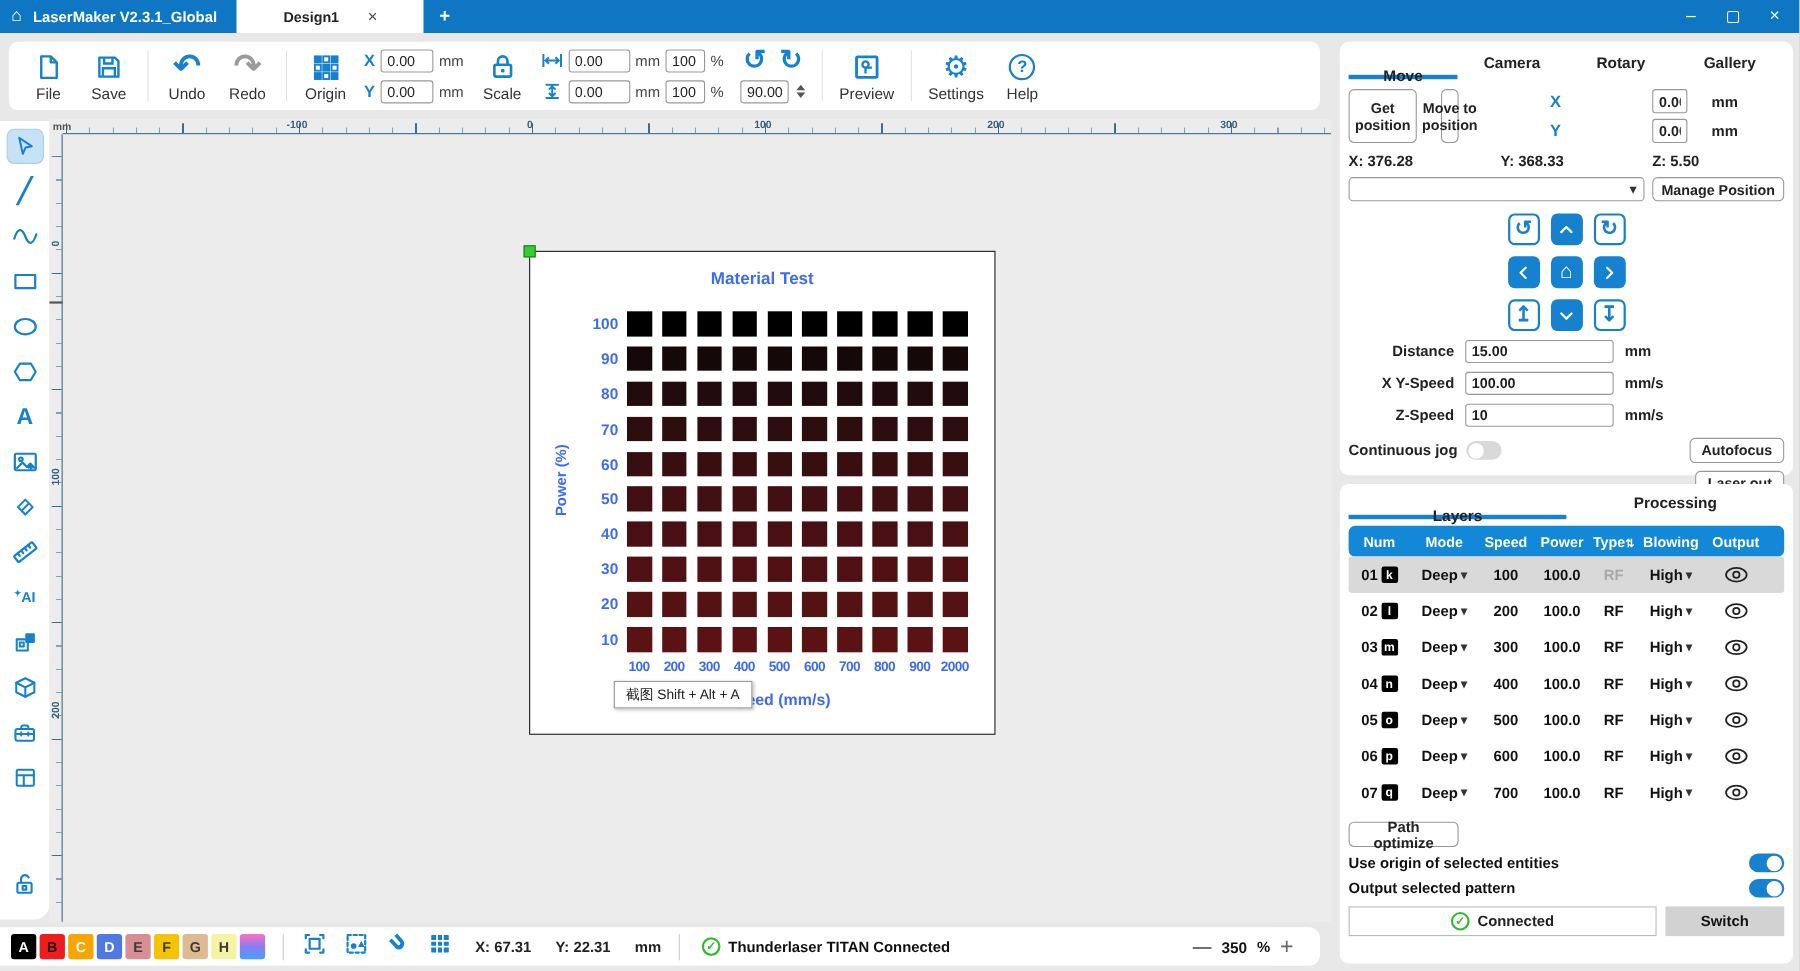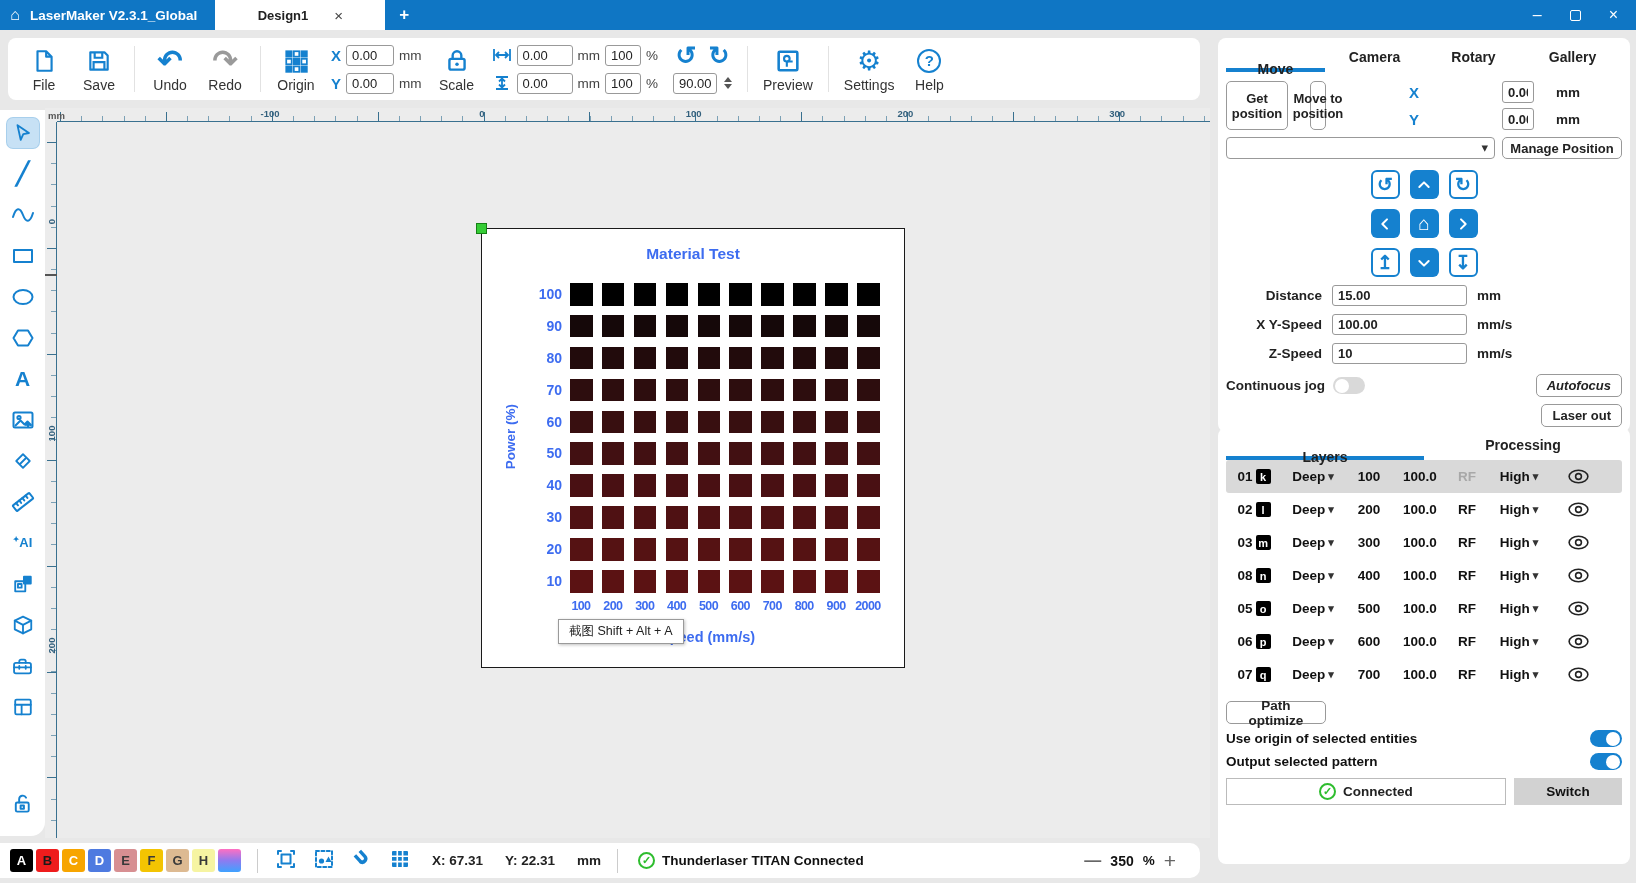--- a/index.html
+++ b/index.html
@@ -88,21 +88,21 @@
   .speed-row div { width:31.9px; text-align:center; font-size:12.5px; font-weight:bold; color:#3d6cf0; letter-spacing:-0.6px; }
   .mt-ylabel { position:absolute; left:-12px; top:200px; transform:rotate(-90deg); transform-origin:center;
     font-size:13.5px; font-weight:bold; color:#3d6cf0; width:80px; text-align:center; }
   .mt-xlabel { position:absolute; left:178px; top:400px; font-size:14.5px; font-weight:bold; color:#3d6cf0; z-index:1; }
   .tooltip { position:absolute; left:76px; top:390px; background:#fff; border:1px solid #9a9a9a;
     padding:3px 10px; font-size:12.5px; color:#222; z-index:3; box-shadow:1px 1px 3px rgba(0,0,0,.25); white-space:nowrap; }
 
   
   .rcard { position:absolute; left:1218px; width:412px; background:#fff; border-radius:8px; padding:6px 8px 8px; }
   .rcard1 { top:38px; height:394px; }
-  .rcard2 { top:428px; height:436px; padding-top:4px; }
+  .rcard2 { top:440px; height:436px; padding-top:4px; }
   .rtabs { display:flex; height:28px; }
   .rtab { flex:1; text-align:center; font-size:14px; font-weight:bold; color:#222; line-height:26px;
     border-bottom:4px solid transparent; }
   .rtab.active { border-bottom-color:#1581cf;margin-top:12px; }
   .posgrid { display:grid; grid-template-columns:62px 16px 1fr 32px 66px; grid-template-rows:22px 22px;
     gap:5px 22px; margin-top:9px; align-items:center; }
   .btn { border:1px solid #999; border-radius:5px; background:#fff; font-weight:bold; font-size:13px;
     color:#222; display:flex; align-items:center; justify-content:center; text-align:center; }
   .getpos,.movepos { grid-row:1/3; height:49px; padding:2px 4px; line-height:15px; }
   .posgrid .bluelab { text-align:center; }
@@ -121,21 +121,21 @@
   .fieldrow { display:flex; align-items:center; margin-top:8px; }
   .fieldrow .fl { width:96px; text-align:right; font-size:13.5px; font-weight:bold; color:#222; margin-right:10px; }
   .fieldrow input { width:135px; height:21px; font-weight:bold; }
   .fieldrow .fu { margin-left:10px; font-size:13.5px; font-weight:bold; color:#222; }
   .jogfoot { display:flex; align-items:center; margin-top:10px; }
   .jogfoot .cj { font-size:13.5px; font-weight:bold; color:#222; }
   .toggle { width:32px; height:17px; border-radius:9px; position:relative; margin-left:8px; }
   .toggle .knob { position:absolute; top:1.5px; width:14px; height:14px; border-radius:50%; background:#fff; }
   .toggle.off { background:#d9d9d9; } .toggle.off .knob { left:2px; }
   .toggle.on { background:#1581cf; } .toggle.on .knob { right:2px; }
-  .autofocus { margin-left:auto; height:23px; padding:0 10px;font-style:italic; }
+  .autofocus { margin-left:auto; height:23px; padding:0 10px; }
   .laserout-row { display:flex; justify-content:flex-end; margin-top:7px; }
   .laserout { height:23px; padding:0 10px; }
 
   
   .lgrid { display:grid; grid-template-columns:56px 62px 50px 52px 42px 62px 56px; align-items:center; }
   .lhead { height:28px; background:#1288d6; border-radius:6px; color:#fff; font-size:13px; font-weight:bold;
     margin-top:6px; }
   .lhead span { text-align:center; }
   .lrow { height:33px; font-size:13.5px; font-weight:bold; color:#111; border-radius:3px; }
   .lrow.sel { background:#d9d9d9; }
@@ -596,20 +596,25 @@
     <div class="posgrid">
       <div class="btn getpos">Get position</div>
       <span class="bluelab">X</span>
       <input class="f" style="height: 22px; font-weight: bold;" value="0.00">
       <span class="unit" style="font-weight:bold;color:#222;">mm</span>
       <div class="btn movepos">Move to position</div>
       <span class="bluelab">Y</span>
       <input class="f" style="height: 22px; font-weight: bold;" value="0.00">
       <span class="unit" style="font-weight:bold;color:#222;">mm</span>
     </div>
+    <div class="coordrow">
+      <span>X:  376.28</span>
+      <span>Y:  368.33</span>
+      <span>Z:  5.50</span>
+    </div>
     <div class="presetrow">
       <div class="preset">
         <span class="caret">▾</span>
       </div>
       <div class="btn manage">Manage Position</div>
     </div>
     <div class="jog">
       <div class="jbtn line">
           <span class="gl">↺</span>
         </div>
@@ -671,20 +676,29 @@
     <div class="laserout-row">
       <div class="btn laserout">Laser out</div>
     </div>
   </div>
 
   <div class="rcard rcard2">
     <div class="rtabs">
       <div class="rtab active">Layers</div>
       <div class="rtab">Processing</div>
     </div>
+    <div class="lgrid lhead">
+      <span>Num</span>
+      <span>Mode</span>
+      <span>Speed</span>
+      <span>Power</span>
+      <span><span>Type</span><span style="font-size:10px;">⇅</span></span>
+      <span>Blowing</span>
+      <span>Output</span>
+    </div>
     <div>
   <div class="lgrid lrow sel">
     <div class="c-num">
             <span class="t">01</span>
             <span class="tag">k</span>
           </div>
     <div class="c-mode">
             <span class="t">Deep</span>
             <span class="ddc">▾</span>
           </div>
@@ -746,21 +760,21 @@
     <div class="c-out eye">
       <svg width="23" height="15" viewBox="0 0 24 16">
               <ellipse cx="12" cy="8" rx="10" ry="6.6"></ellipse>
               <circle cx="12" cy="8" r="3.1"></circle>
             </svg>
     </div>
   </div>
 
   <div class="lgrid lrow">
     <div class="c-num">
-            <span class="t">08</span>
+            <span class="t">04</span>
             <span class="tag">n</span>
           </div>
     <div class="c-mode">
             <span class="t">Deep</span>
             <span class="ddc">▾</span>
           </div>
     <div class="c-speed">400</div>
     <div class="c-power">100.0</div>
     <div class="c-type">RF</div>
     <div class="c-blow">

